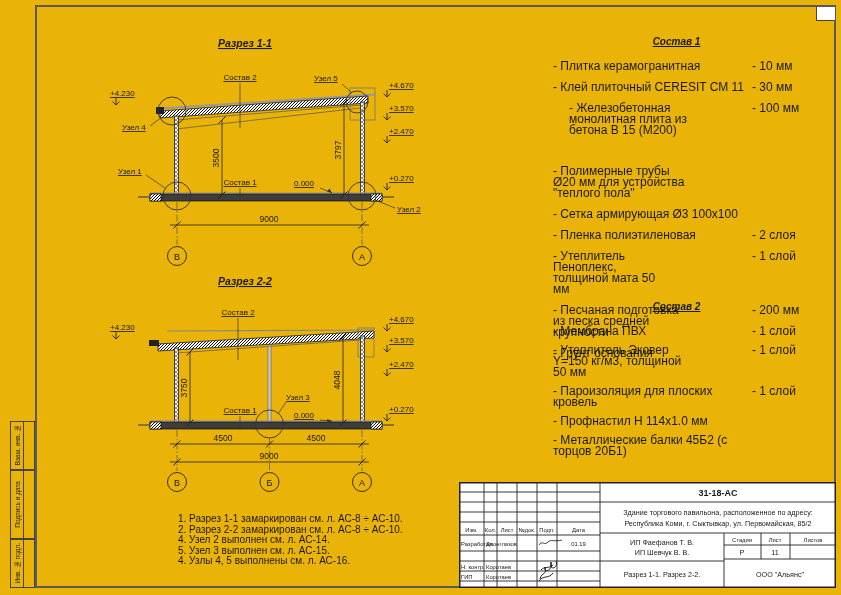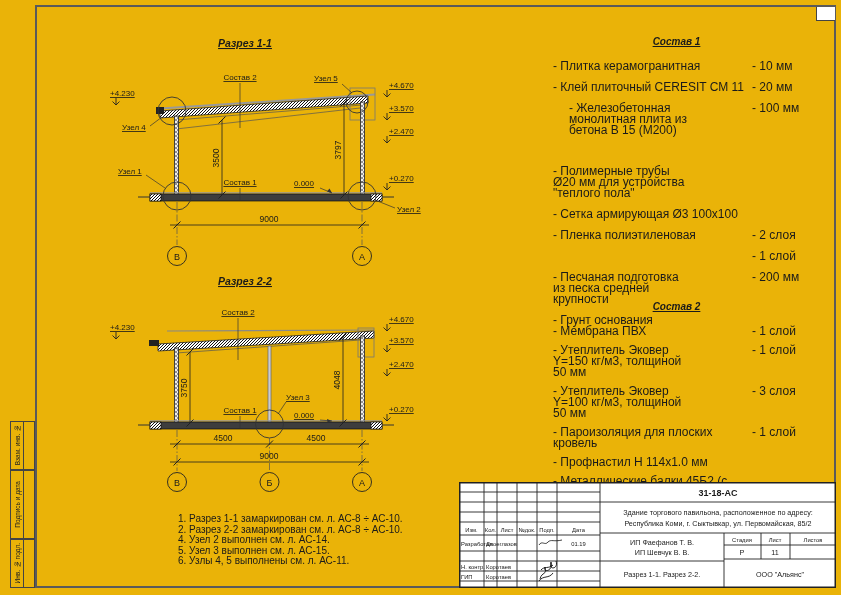--- a/index.html
+++ b/index.html
@@ -230,39 +230,40 @@
   </svg>
 
   <div class="mat-block c1" style="top:36px;">
     <div class="mat-title">Состав 1</div>
     <div class="mat-row">
       <div class="mat-name">- Плитка керамогранитная</div>
       <div class="mat-val">-  10 мм</div>
     </div>
     <div class="mat-row">
       <div class="mat-name">- Клей плиточный CERESIT СМ 11</div>
-      <div class="mat-val">-  20 мм</div>
+      <div class="mat-val">-  30 мм</div>
     </div>
     <div class="mat-row">
       <div class="mat-name" style="max-width:148px;margin-left:16px;">- Железобетонная  монолитная плита из бетона В 15 (М200)</div>
       <div class="mat-val">- 100 мм</div>
     </div>
     <div class="mat-row">
       <div class="mat-name" style="max-width:132px;margin-top:20px;">- Полимерные трубы Ø20 мм для устройства "теплого пола"</div>
       <div class="mat-val"></div>
     </div>
     <div class="mat-row">
       <div class="mat-name">- Сетка армирующая Ø3 100х100</div>
       <div class="mat-val"></div>
     </div>
     <div class="mat-row">
       <div class="mat-name">- Пленка полиэтиленовая</div>
       <div class="mat-val">-  2 слоя</div>
     </div>
     <div class="mat-row">
+      <div class="mat-name" style="max-width:108px;">- Утеплитель Пеноплекс, толщиной мата 50 мм</div>
       <div class="mat-val">- 1 слой</div>
     </div>
     <div class="mat-row">
       <div class="mat-name" style="max-width:136px;">- Песчаная подготовка из песка средней крупности</div>
       <div class="mat-val">- 200 мм</div>
     </div>
     <div class="mat-row">
       <div class="mat-name">- Грунт основания</div>
       <div class="mat-val"></div>
     </div>
@@ -270,45 +271,41 @@
 
   <div class="mat-block c2" style="top:301px;">
     <div class="mat-title">Состав 2</div>
     <div class="mat-row">
       <div class="mat-name">- Мембрана ПВХ</div>
       <div class="mat-val">- 1 слой</div>
     </div>
     <div class="mat-row">
       <div class="mat-name" style="max-width:142px;">- Утеплитель Эковер Y=150 кг/м3, толщиной 50 мм</div>
       <div class="mat-val">- 1 слой</div>
-    </div>
-    <div class="mat-row">
-      <div class="mat-name" style="max-width:142px;">- Утеплитель Эковер Y=100 кг/м3, толщиной 50 мм</div>
-      <div class="mat-val">- 3 слоя</div>
     </div>
     <div class="mat-row">
       <div class="mat-name">- Пароизоляция для плоских кровель</div>
       <div class="mat-val">- 1 слой</div>
     </div>
     <div class="mat-row">
       <div class="mat-name">- Профнастил Н 114х1.0 мм</div>
       <div class="mat-val"></div>
     </div>
     <div class="mat-row">
       <div class="mat-name">- Металлические балки 45Б2 (с торцов 20Б1)</div>
       <div class="mat-val"></div>
     </div>
   </div>
 
   <div class="notes">
     <div>1. Разрез 1-1 замаркирован см. л. АС-8 ÷ АС-10.</div>
     <div>2. Разрез 2-2 замаркирован см. л. АС-8 ÷ АС-10.</div>
     <div>4. Узел 2 выполнен см. л. АС-14.</div>
     <div>5. Узел 3 выполнен см. л. АС-15.</div>
-    <div>6. Узлы 4, 5 выполнены см. л. АС-11.</div>
+    <div>4. Узлы 4, 5 выполнены см. л. АС-16.</div>
   </div>
 
   <svg class="tb-svg" width="377" height="106" viewBox="0 0 377 106">
     <rect x="0.75" y="0.75" width="375.5" height="104.5" fill="#fff" stroke="#222" stroke-width="1.5"></rect>
 
     <path d="M25,0 V106 M38,0 V106 M58,0 V106 M78,0 V106 M98,0 V106 M141,0 V106" stroke="#222" stroke-width="0.9" fill="none"></path>
 
     <path d="M0,10 H141 M0,20 H141 M0,30 H141 M0,40 H141 M0,53 H141 M0,69 H141 M0,79 H141 M0,89 H141 M0,99 H141" stroke="#222" stroke-width="0.9" fill="none"></path>
 
     <path d="M141,20 H377 M141,51 H377" stroke="#222" stroke-width="0.9" fill="none"></path>

